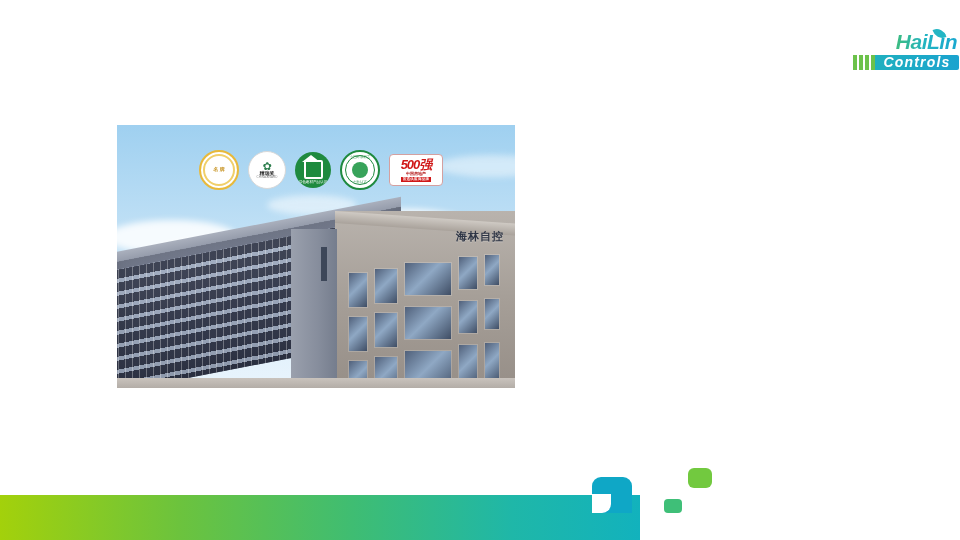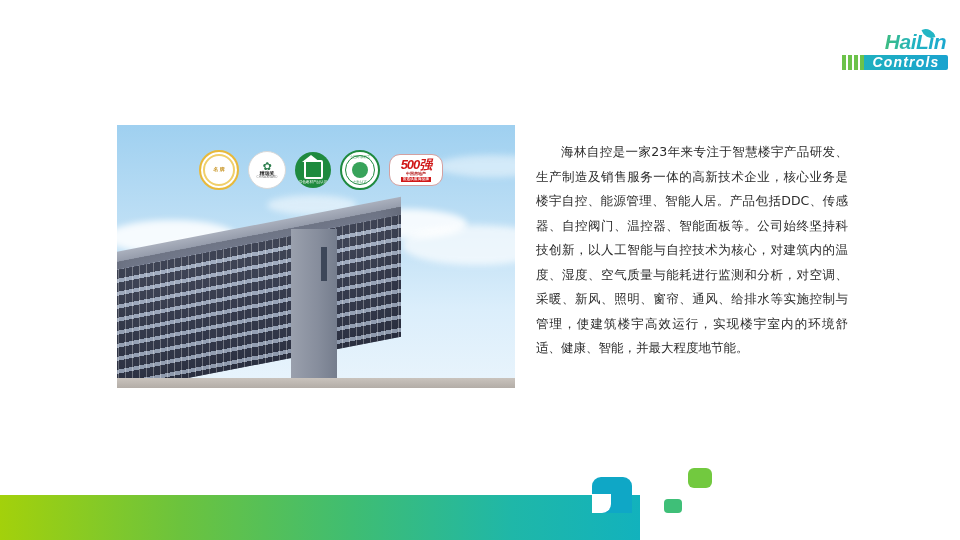--- a/index.html
+++ b/index.html
@@ -13,21 +13,21 @@
   
   .page-title{
     position:absolute;left:42px;top:42px;
     font-size:19px;font-weight:700;letter-spacing:1px;
     color:#1a7f94;
     white-space:nowrap;
   }
 
   
   .logo{
-    position:absolute;right:12px;top:30px;
+    position:absolute;right:1px;top:30px;
     width:112px;height:42px;
   }
   .logo-word{
     position:absolute;left:0;top:0;width:112px;height:24px;
     font-size:21px;font-weight:800;font-style:italic;
     letter-spacing:-0.5px;
     background:linear-gradient(90deg,#5cc236 0%,#46bf6a 35%,#21b3c2 70%,#1aa7d0 100%);
     -webkit-background-clip:text;background-clip:text;color:transparent;
     line-height:24px;text-align:right;padding-right:2px;box-sizing:border-box;
   }
@@ -73,21 +73,21 @@
     display:flex;align-items:center;gap:9px;
   }
   .badge{width:36px;height:36px;border-radius:50%;position:relative;
          display:flex;align-items:center;justify-content:center;
          font-size:5px;line-height:1.05;text-align:center;overflow:hidden;}
   .b-gold{background:#fff;border:2px solid #e8b93a;color:#c79322;
           box-shadow:inset 0 0 0 2px #fff, inset 0 0 0 4px #f0cf6a;}
   .b-white{background:#fff;border:1px solid #d8d8d8;color:#2b5f3a;}
   .b-green{background:#1f8a3f;color:#fff;}
   .b-seal{background:#fff;border:2px solid #1f8a3f;color:#1f8a3f;}
-  .b-500{width:52px;height:30px;border-radius:11px;background:#fff;
+  .b-500{width:52px;height:30px;border-radius:4px;background:#fff;
          border:1px solid #d4a0a0;color:#d01717;font-weight:800;}
   .b-500 .num{font-size:13px;font-style:italic;letter-spacing:-1px;}
   .b-500 .sub{display:block;font-size:4px;color:#b01010;font-weight:600;}
   .b-500 .strip{display:block;margin-top:1px;height:5px;background:#d01717;color:#fff;
                 font-size:3.5px;line-height:5px;letter-spacing:.3px;}
   .house{width:15px;height:15px;border:2px solid #fff;border-radius:2px;
          position:relative;margin-bottom:1px;}
   .house:before{content:"";position:absolute;left:-4px;top:-7px;width:0;height:0;
          border-left:9px solid transparent;border-right:9px solid transparent;
          border-bottom:7px solid #fff;}
@@ -230,29 +230,49 @@
           <span class="strip">首选供应商品牌</span>
         </div>
       </div>
     </div>
 
     <div class="bld bld-cap"></div>
     <div class="bld bld-main">
       <div class="grid"></div>
     </div>
 
+    <div class="bld bld-right">
+      <div class="roof"></div>
+      <div class="bld-sign">海林自控</div>
+      <div class="win" style="left:14px;top:62px;width:18px;height:34px;"></div>
+      <div class="win" style="left:40px;top:58px;width:22px;height:34px;"></div>
+      <div class="win" style="left:70px;top:52px;width:46px;height:32px;"></div>
+      <div class="win" style="left:124px;top:46px;width:18px;height:32px;"></div>
+      <div class="win" style="left:150px;top:44px;width:14px;height:30px;"></div>
+
+      <div class="win" style="left:14px;top:106px;width:18px;height:34px;"></div>
+      <div class="win" style="left:40px;top:102px;width:22px;height:34px;"></div>
+      <div class="win" style="left:70px;top:96px;width:46px;height:32px;"></div>
+      <div class="win" style="left:124px;top:90px;width:18px;height:32px;"></div>
+      <div class="win" style="left:150px;top:88px;width:14px;height:30px;"></div>
+
+      <div class="win" style="left:14px;top:150px;width:18px;height:34px;"></div>
+      <div class="win" style="left:40px;top:146px;width:22px;height:38px;"></div>
+      <div class="win" style="left:70px;top:140px;width:46px;height:42px;"></div>
+      <div class="win" style="left:124px;top:134px;width:18px;height:42px;"></div>
+      <div class="win" style="left:150px;top:132px;width:14px;height:40px;"></div>
+    </div>
 
     <div class="bld bld-tower">
       <div class="slot"></div>
     </div>
 
     <div class="ground"></div>
   </div>
 
-  <div class="copy">海林自控是一家23年来专注于智慧楼宇产品研发、生产制造及销售服务一体的高新技术企业，核心业务是楼宇自控、能源管理、智能人居。产品包括DDC、传感器、自控阀门、温控器、智能面板等。公司始终坚持科技创新，以人工智能与自控技术为核心，对建筑内的温度、湿度、空气质量与能耗进行监测和分析，对空调、采暖、新风、照明、窗帘、通风、给排水等实施控制与管理，使建筑楼宇高效运行，实现楼宇室内的环境舒适、健康、智能，并最大程度地节能。</div>
 
   <div class="footer">
     <div class="bar"></div>
     <div class="notch"></div>
     <div class="notch-in"></div>
     <div class="sq-sm"></div>
     <div class="sq-lg"></div>
   </div>
 
 </div>

